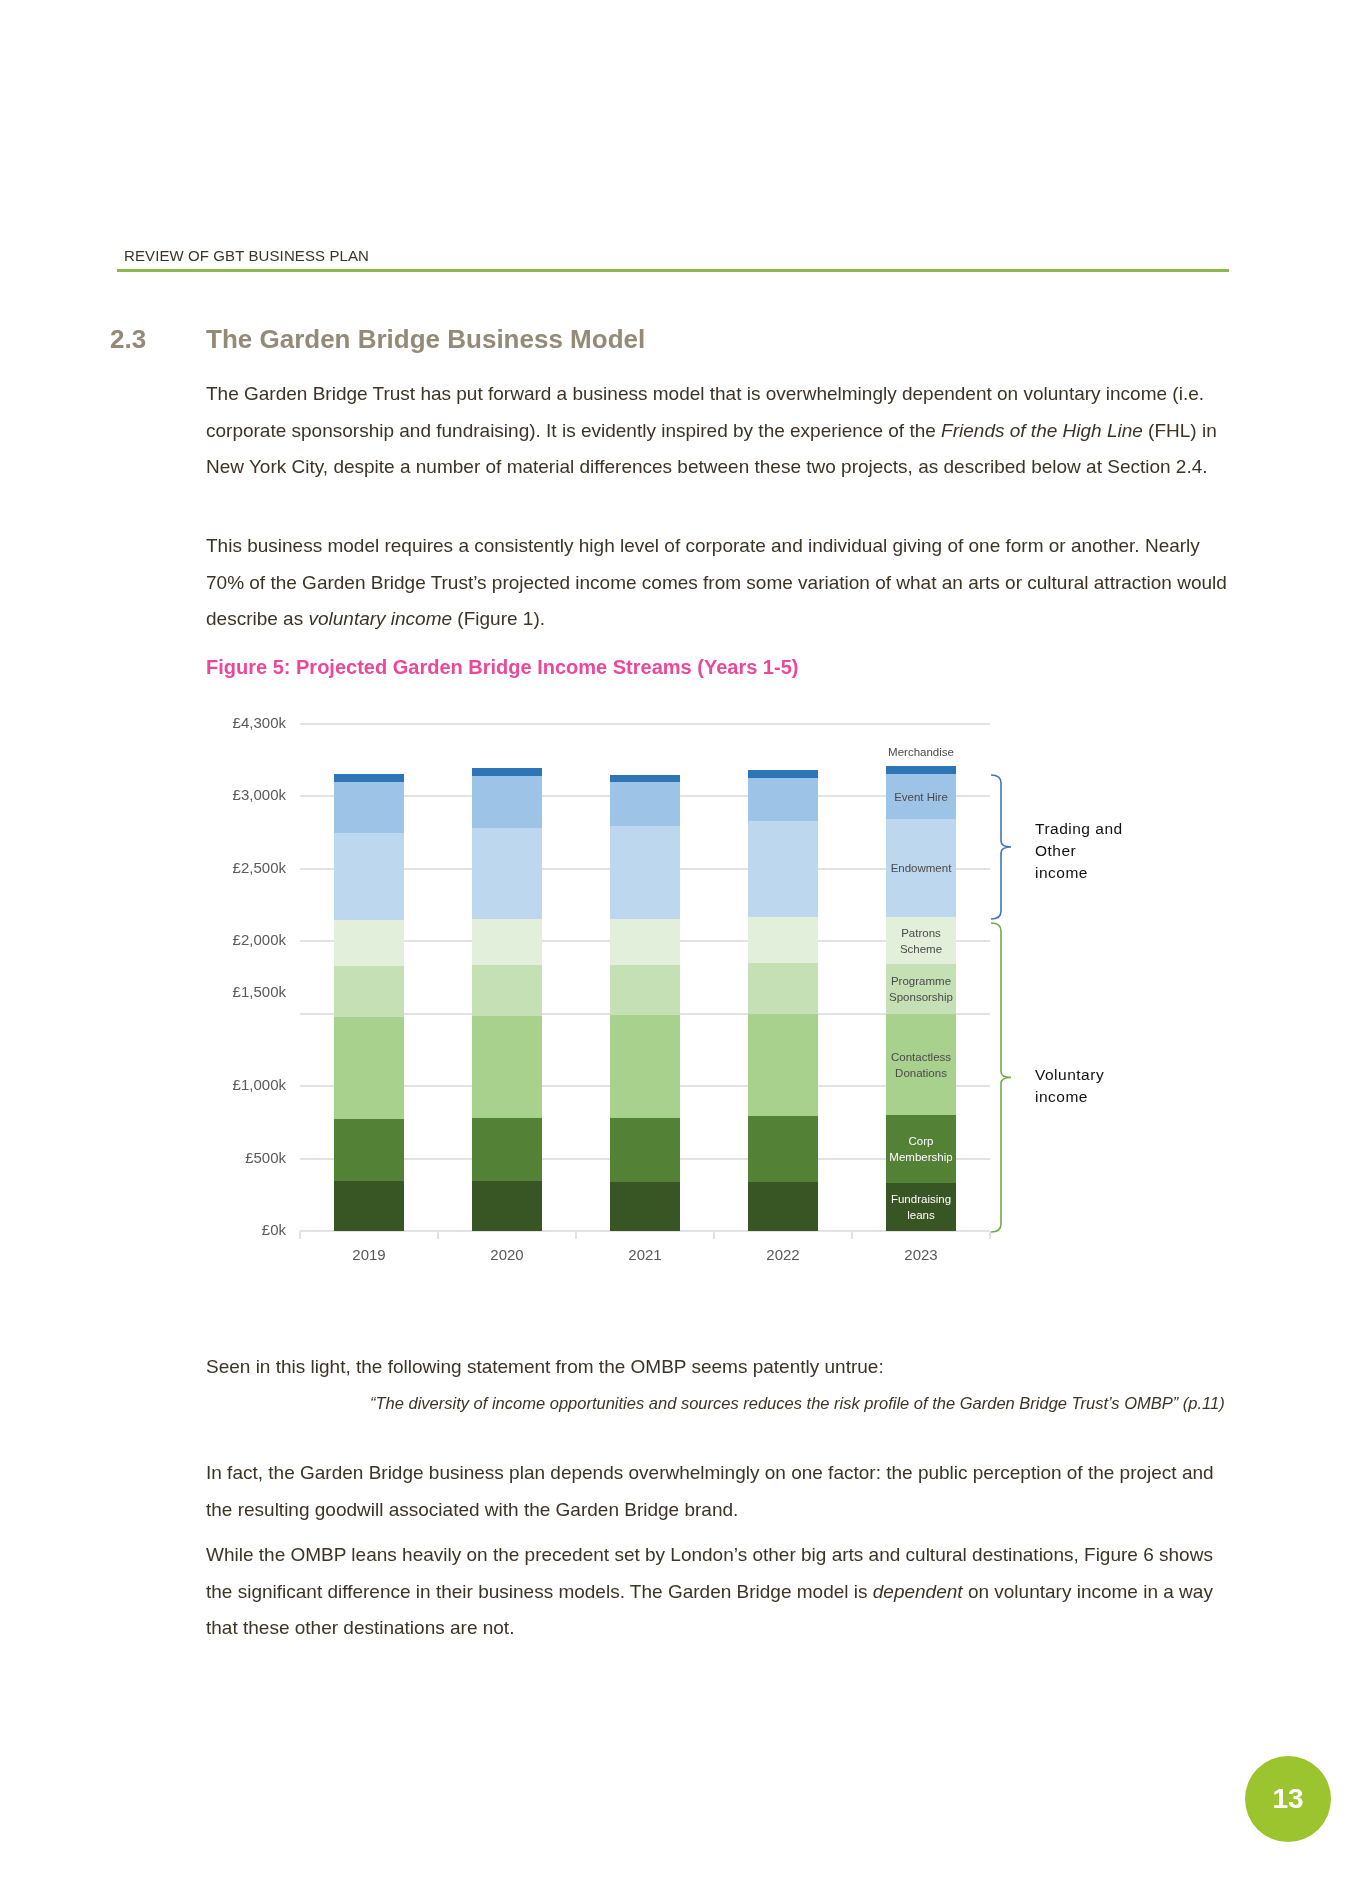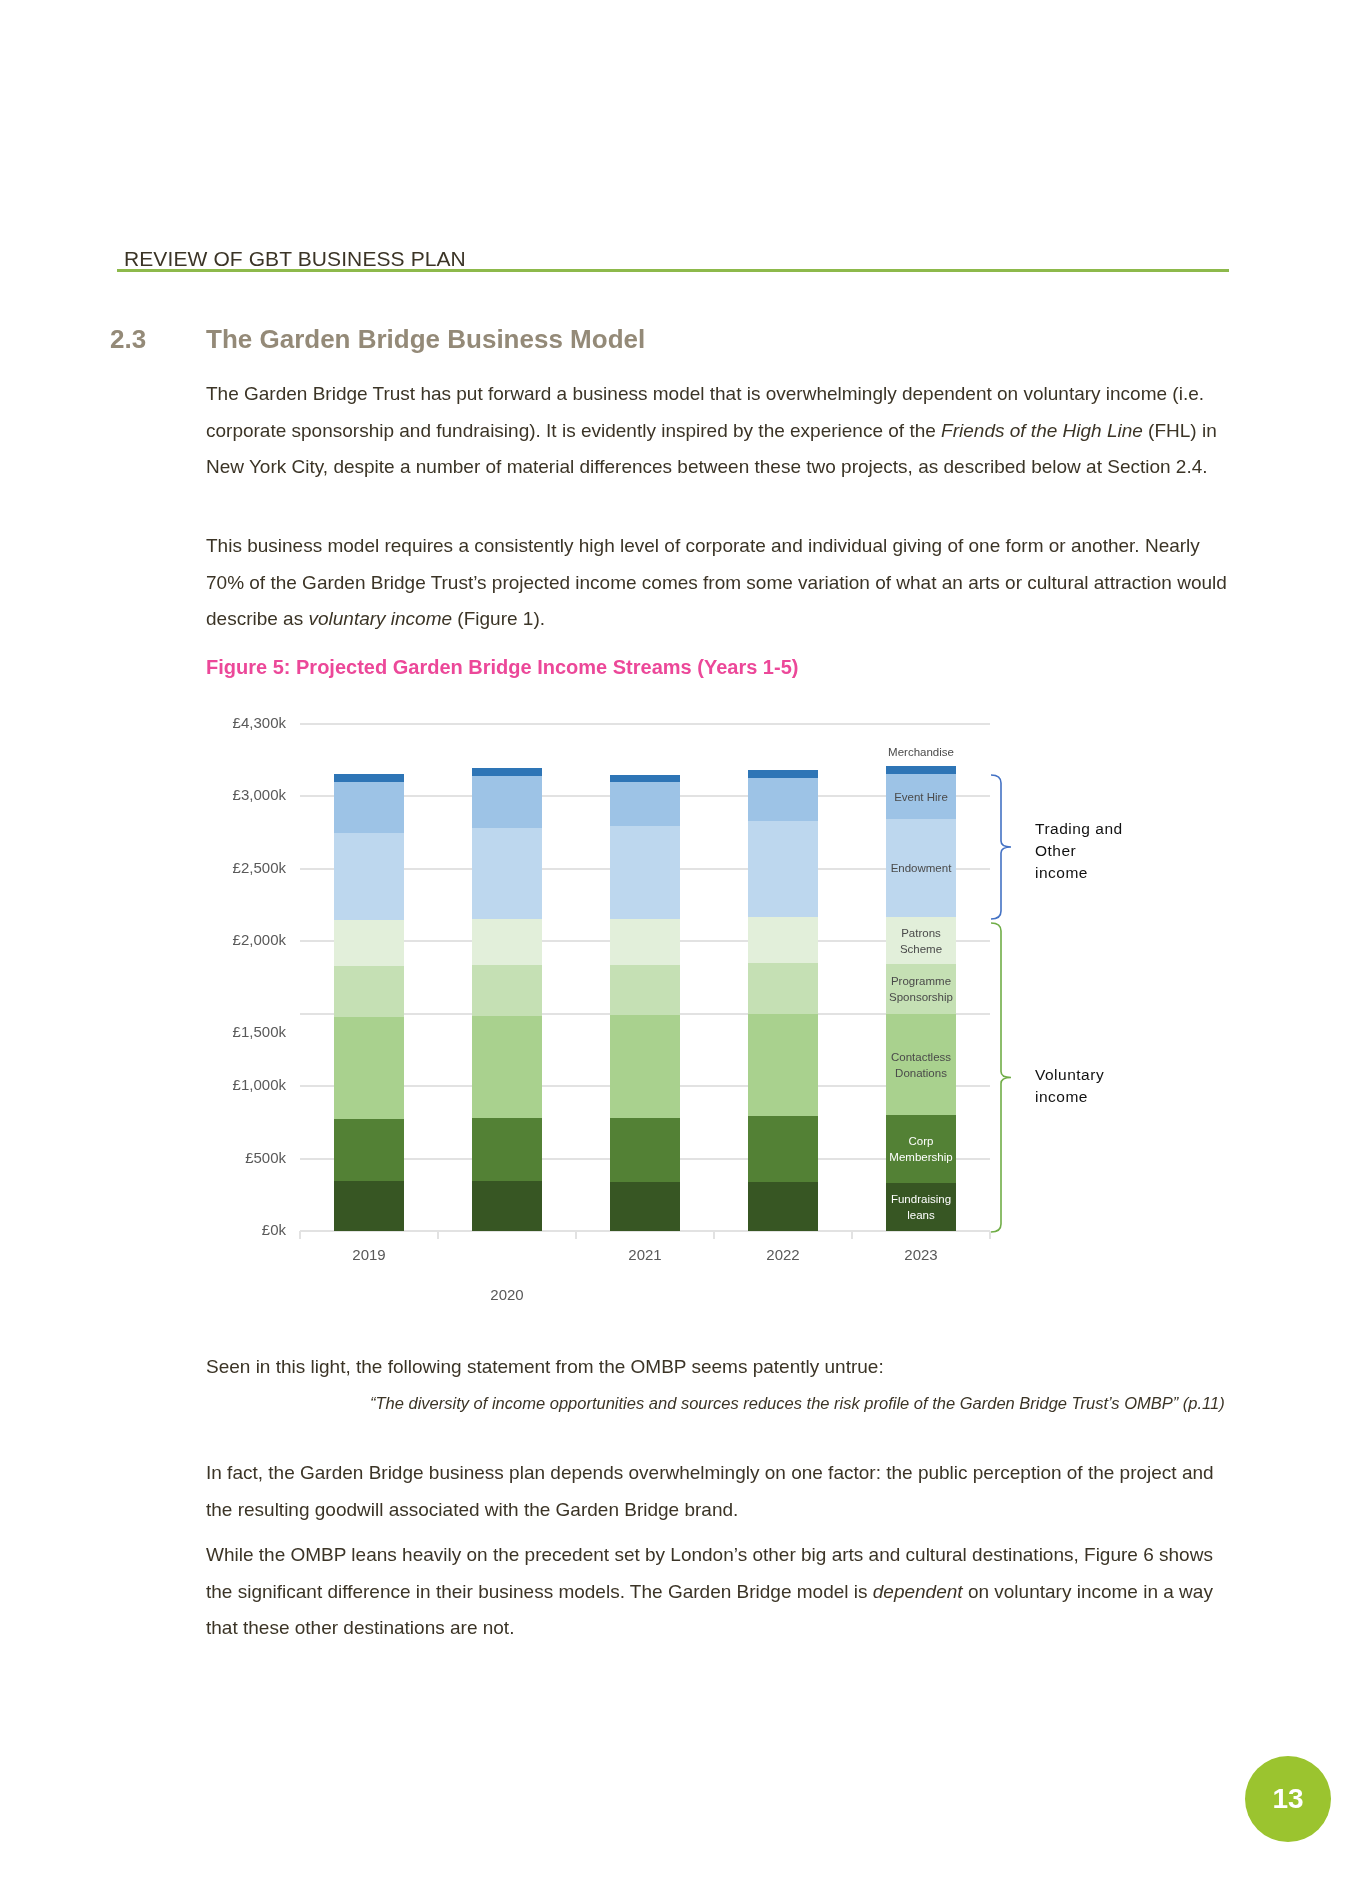--- a/index.html
+++ b/index.html
@@ -1,19 +1,19 @@
 <!DOCTYPE html>
 <html><head>
 <meta charset="utf-8">
 <style>
   html, body { margin: 0; padding: 0; background: #ffffff; }
   body { width: 1345px; height: 1902px; position: relative; overflow: hidden;
          font-family: "Liberation Sans", "DejaVu Sans", sans-serif; color: #3f3a30; }
   .abs { position: absolute; }
-  .running-header { left: 124px; top: 247px; font-size: 21px; color: #3b3426; letter-spacing: 0.1px; }
+  .running-header { left: 124px; top: 247px; font-size: 15px; color: #3b3426; letter-spacing: 0.1px; }
   .header-rule { left: 117px; top: 269px; width: 1112px; height: 3px; background: #8db94b; }
   .sec-num { left: 110px; top: 324px; font-size: 26px; font-weight: bold; color: #948a78; }
   .sec-title { left: 206px; top: 324px; font-size: 26px; font-weight: bold; color: #948a78; }
   .para { left: 206px; width: 1030px; font-size: 19px; line-height: 36.5px; color: #3b3426; }
   .para em { font-style: italic; }
   .fig-caption { left: 206px; top: 656px; font-size: 20px; font-weight: bold; color: #ec4899; }
   .quote { left: 370px; width: 870px; font-size: 16.5px; line-height: 26px; font-style: italic; color: #3b3426; }
   .page-num { left: 1245px; top: 1756px; width: 86px; height: 86px; border-radius: 50%;
               background: #9bc42f; color: #ffffff; font-weight: bold; font-size: 28px;
               display: flex; align-items: center; justify-content: center; }
@@ -44,21 +44,21 @@
 <div class="abs fig-caption">Figure 5: Projected Garden Bridge Income Streams (Years 1-5)</div>
 
 <div class="abs chart" id="chart">
     <div class="gridline" style="left: 300px; top: 1230px; width: 690px;"></div>
     <div class="ytick" style="left: 196px; top: 1221px;">£0k</div>
     <div class="gridline" style="left: 300px; top: 1157.57px; width: 690px;"></div>
     <div class="ytick" style="left: 196px; top: 1148.57px;">£500k</div>
     <div class="gridline" style="left: 300px; top: 1085.14px; width: 690px;"></div>
     <div class="ytick" style="left: 196px; top: 1076.14px;">£1,000k</div>
     <div class="gridline" style="left: 300px; top: 1012.71px; width: 690px;"></div>
-    <div class="ytick" style="left: 196px; top: 1023px;">£1,500k</div>
+    <div class="ytick" style="left: 196px; top: 983px;">£1,500k</div>
     <div class="gridline" style="left: 300px; top: 940.286px; width: 690px;"></div>
     <div class="ytick" style="left: 196px; top: 931.286px;">£2,000k</div>
     <div class="gridline" style="left: 300px; top: 867.857px; width: 690px;"></div>
     <div class="ytick" style="left: 196px; top: 858.857px;">£2,500k</div>
     <div class="gridline" style="left: 300px; top: 795.429px; width: 690px;"></div>
     <div class="ytick" style="left: 196px; top: 786.429px;">£3,000k</div>
     <div class="gridline" style="left: 300px; top: 723px; width: 690px;"></div>
     <div class="ytick" style="left: 196px; top: 714px;">£4,300k</div>
     <div class="gridline" style="left: 299px; top: 1231px; width: 2px; height: 8px;"></div>
     <div class="gridline" style="left: 437px; top: 1231px; width: 2px; height: 8px;"></div>
@@ -76,21 +76,21 @@
     <div class="seg" style="left: 334px; top: 774.41px; width: 70px; height: 7.098px; background: rgb(46, 117, 182);"></div>
     <div class="xtick" style="left: 329px; top: 1246px;">2019</div>
     <div class="seg dark" style="left: 472px; top: 1181.02px; width: 70px; height: 49.9757px; background: rgb(55, 86, 35);"></div>
     <div class="seg dark" style="left: 472px; top: 1118.16px; width: 70px; height: 62.868px; background: rgb(83, 129, 53);"></div>
     <div class="seg" style="left: 472px; top: 1016.18px; width: 70px; height: 101.979px; background: rgb(169, 209, 142);"></div>
     <div class="seg" style="left: 472px; top: 965.332px; width: 70px; height: 50.8449px; background: rgb(197, 224, 180);"></div>
     <div class="seg" style="left: 472px; top: 919.267px; width: 70px; height: 46.0646px; background: rgb(226, 239, 218);"></div>
     <div class="seg" style="left: 472px; top: 828.442px; width: 70px; height: 90.8254px; background: rgb(189, 215, 238);"></div>
     <div class="seg" style="left: 472px; top: 776.438px; width: 70px; height: 52.0037px; background: rgb(157, 195, 230);"></div>
     <div class="seg" style="left: 472px; top: 768.471px; width: 70px; height: 7.96714px; background: rgb(46, 117, 182);"></div>
-    <div class="xtick" style="left: 467px; top: 1246px; margin-top: 40px;">2020</div>
+    <div class="xtick" style="left: 467px; top: 1246px;">2020</div>
     <div class="seg dark" style="left: 610px; top: 1182.04px; width: 70px; height: 48.9617px; background: rgb(55, 86, 35);"></div>
     <div class="seg dark" style="left: 610px; top: 1118.16px; width: 70px; height: 63.882px; background: rgb(83, 129, 53);"></div>
     <div class="seg" style="left: 610px; top: 1015.16px; width: 70px; height: 102.993px; background: rgb(169, 209, 142);"></div>
     <div class="seg" style="left: 610px; top: 965.332px; width: 70px; height: 49.8309px; background: rgb(197, 224, 180);"></div>
     <div class="seg" style="left: 610px; top: 919.267px; width: 70px; height: 46.0646px; background: rgb(226, 239, 218);"></div>
     <div class="seg" style="left: 610px; top: 826.414px; width: 70px; height: 92.8534px; background: rgb(189, 215, 238);"></div>
     <div class="seg" style="left: 610px; top: 782.377px; width: 70px; height: 44.0366px; background: rgb(157, 195, 230);"></div>
     <div class="seg" style="left: 610px; top: 775.424px; width: 70px; height: 6.95314px; background: rgb(46, 117, 182);"></div>
     <div class="xtick" style="left: 605px; top: 1246px;">2021</div>
     <div class="seg dark" style="left: 748px; top: 1182.04px; width: 70px; height: 48.9617px; background: rgb(55, 86, 35);"></div>

